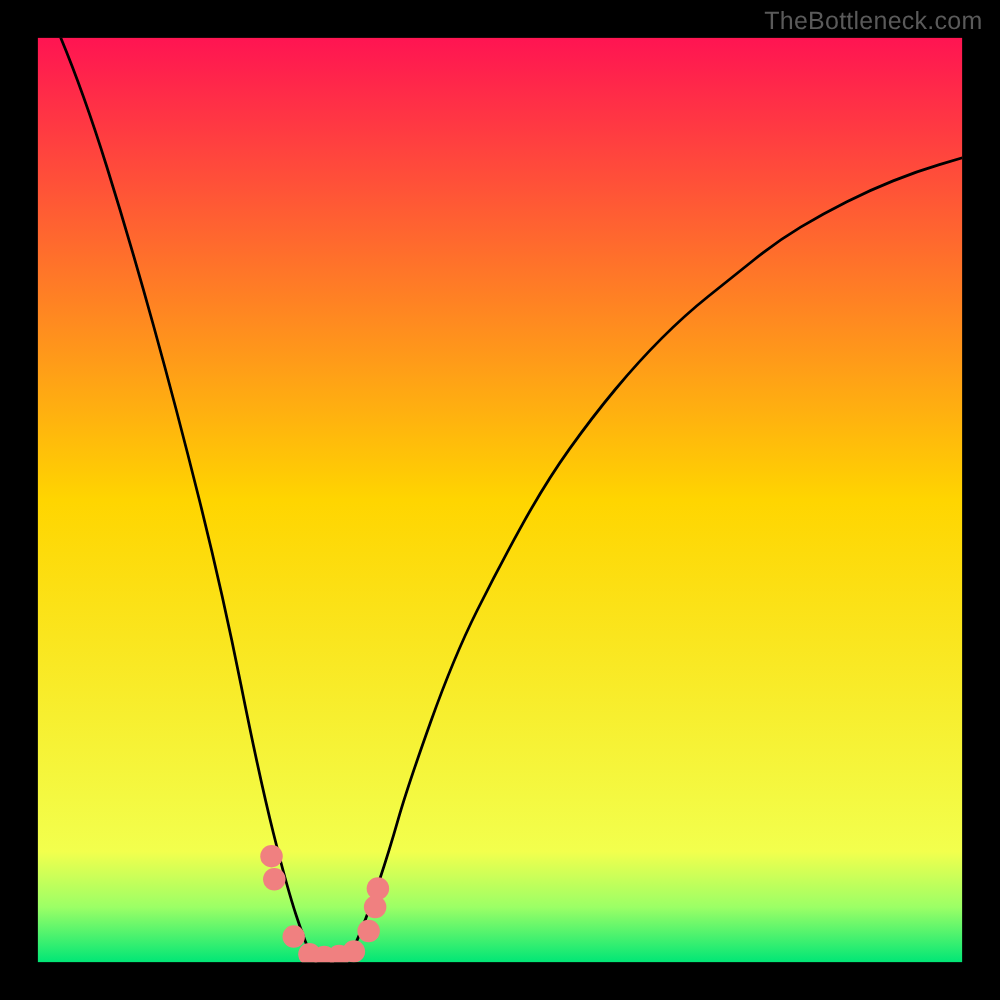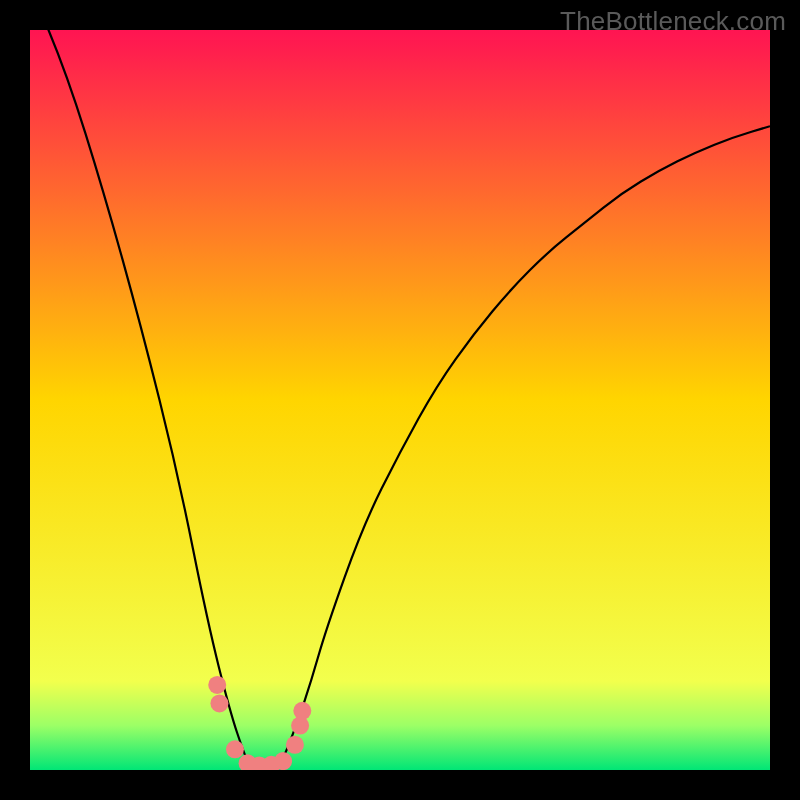--- a/index.html
+++ b/index.html
@@ -10,21 +10,21 @@
     background: #000;
     position: relative;
     overflow: hidden;
     font-family: Arial, sans-serif;
   }
   .watermark {
     position: absolute;
     top: 6px;
     right: 14px;
     color: #5a5a5a;
-    font-size: 26px;
+    font-size: 20px;
     font-weight: 500;
     z-index: 10;
     letter-spacing: 0.2px;
   }
   .plot-area {
     position: absolute;
     top: 30px;
     left: 30px;
     width: 740px;
     height: 740px;

